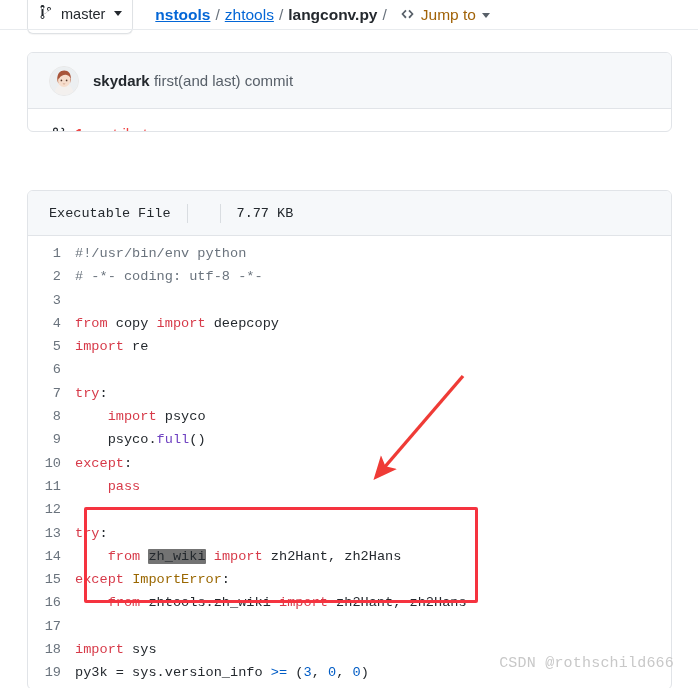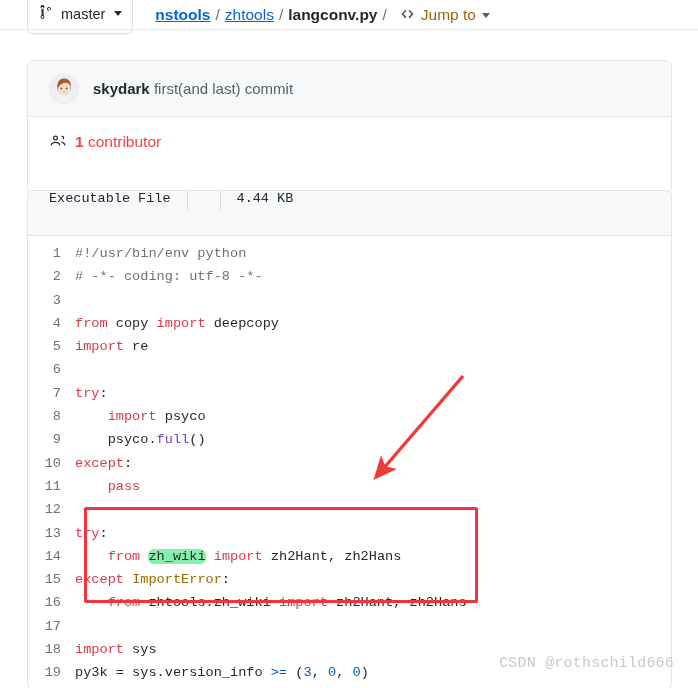--- a/index.html
+++ b/index.html
@@ -91,22 +91,21 @@
     left: 27px;
     right: 26px;
     border: 1px solid #e1e4e8;
     border-radius: 6px;
     background: #fff;
     box-sizing: border-box;
     overflow: hidden;
   }
   #commit-card {
     top: 52px;
-    height: 134px;
-    margin-top: 8px;
+    height: 80px;
   }
   .commit-row {
     height: 56px;
     background: #f6f8fa;
     border-bottom: 1px solid #e1e4e8;
     display: flex;
     align-items: center;
     padding-left: 21px;
     box-sizing: border-box;
   }
@@ -146,21 +145,21 @@
   
   #file-card {
     top: 190px;
     bottom: -2px;
   }
   .file-header {
     height: 45px;
     background: #f6f8fa;
     border-bottom: 1px solid #e1e4e8;
     display: flex;
-    align-items: flex-start;
+    align-items: center;
     padding-left: 21px;
     box-sizing: border-box;
     font-family: "Liberation Mono", "DejaVu Sans Mono", monospace;
     font-size: 13.5px;
     color: #24292e;
   }
   .file-header .fsep {
     width: 1px;
     height: 19px;
     background: #d9dde1;
@@ -185,21 +184,21 @@
     box-sizing: border-box;
     user-select: none;
   }
   .lc { flex: 1; color: #24292e; }
 
   .k   { color: #d73a49; }               
   .cm  { color: #6a737d; }               
   .fn  { color: #6f42c1; }               
   .num { color: #005cc5; }               
   .exc { color: #9a6700; }               
-  .sel { background: #86efac; border-radius: 6px; }  
+  .sel { background: #737373; border-radius: 1px; }  
 
   
   #red-box {
     position: absolute;
     left: 84px;
     top: 507px;
     width: 394px;
     height: 96px;
     border: 3px solid #f5333f;
     border-radius: 2px;
@@ -292,21 +291,21 @@
     <span class="contrib-text"><b>1</b> <span>contributor</span></span>
   </div>
 </div>
 
 <div class="card" id="file-card">
 
   <div class="file-header">
     <span>Executable File</span>
     <span class="fsep"></span>
     <span class="fsep"></span>
-    <span>4.44 KB</span>
+    <span>7.77 KB</span>
   </div>
 
   <div class="code" id="code-body"><div class="ln-row"><span class="ln">1</span><span class="lc"><span class="cm">#!/usr/bin/env python</span></span></div><div class="ln-row"><span class="ln">2</span><span class="lc"><span class="cm"># -*- coding: utf-8 -*-</span></span></div><div class="ln-row"><span class="ln">3</span><span class="lc"> </span></div><div class="ln-row"><span class="ln">4</span><span class="lc"><span class="k">from</span><span> copy </span><span class="k">import</span><span> deepcopy</span></span></div><div class="ln-row"><span class="ln">5</span><span class="lc"><span class="k">import</span><span> re</span></span></div><div class="ln-row"><span class="ln">6</span><span class="lc"> </span></div><div class="ln-row"><span class="ln">7</span><span class="lc"><span class="k">try</span><span>:</span></span></div><div class="ln-row"><span class="ln">8</span><span class="lc"><span>    </span><span class="k">import</span><span> psyco</span></span></div><div class="ln-row"><span class="ln">9</span><span class="lc"><span>    psyco.</span><span class="fn">full</span><span>()</span></span></div><div class="ln-row"><span class="ln">10</span><span class="lc"><span class="k">except</span><span>:</span></span></div><div class="ln-row"><span class="ln">11</span><span class="lc"><span>    </span><span class="k">pass</span></span></div><div class="ln-row"><span class="ln">12</span><span class="lc"> </span></div><div class="ln-row"><span class="ln">13</span><span class="lc"><span class="k">try</span><span>:</span></span></div><div class="ln-row"><span class="ln">14</span><span class="lc"><span>    </span><span class="k">from</span><span> </span><span class="sel">zh_wiki</span><span> </span><span class="k">import</span><span> zh2Hant, zh2Hans</span></span></div><div class="ln-row"><span class="ln">15</span><span class="lc"><span class="k">except</span><span> </span><span class="exc">ImportError</span><span>:</span></span></div><div class="ln-row"><span class="ln">16</span><span class="lc"><span>    </span><span class="k">from</span><span> zhtools.zh_wiki </span><span class="k">import</span><span> zh2Hant, zh2Hans</span></span></div><div class="ln-row"><span class="ln">17</span><span class="lc"> </span></div><div class="ln-row"><span class="ln">18</span><span class="lc"><span class="k">import</span><span> sys</span></span></div><div class="ln-row"><span class="ln">19</span><span class="lc"><span>py3k = sys.version_info </span><span class="num">&gt;=</span><span> (</span><span class="num">3</span><span>, </span><span class="num">0</span><span>, </span><span class="num">0</span><span>)</span></span></div><div class="ln-row"><span class="ln">20</span><span class="lc"> </span></div></div>
 </div>
 
 <div id="red-box"></div>
 
 <svg id="red-arrow" viewBox="0 0 120 125">
   <defs>
     <marker id="ah" markerWidth="7" markerHeight="7" refX="5.4" refY="3.5" orient="auto">

